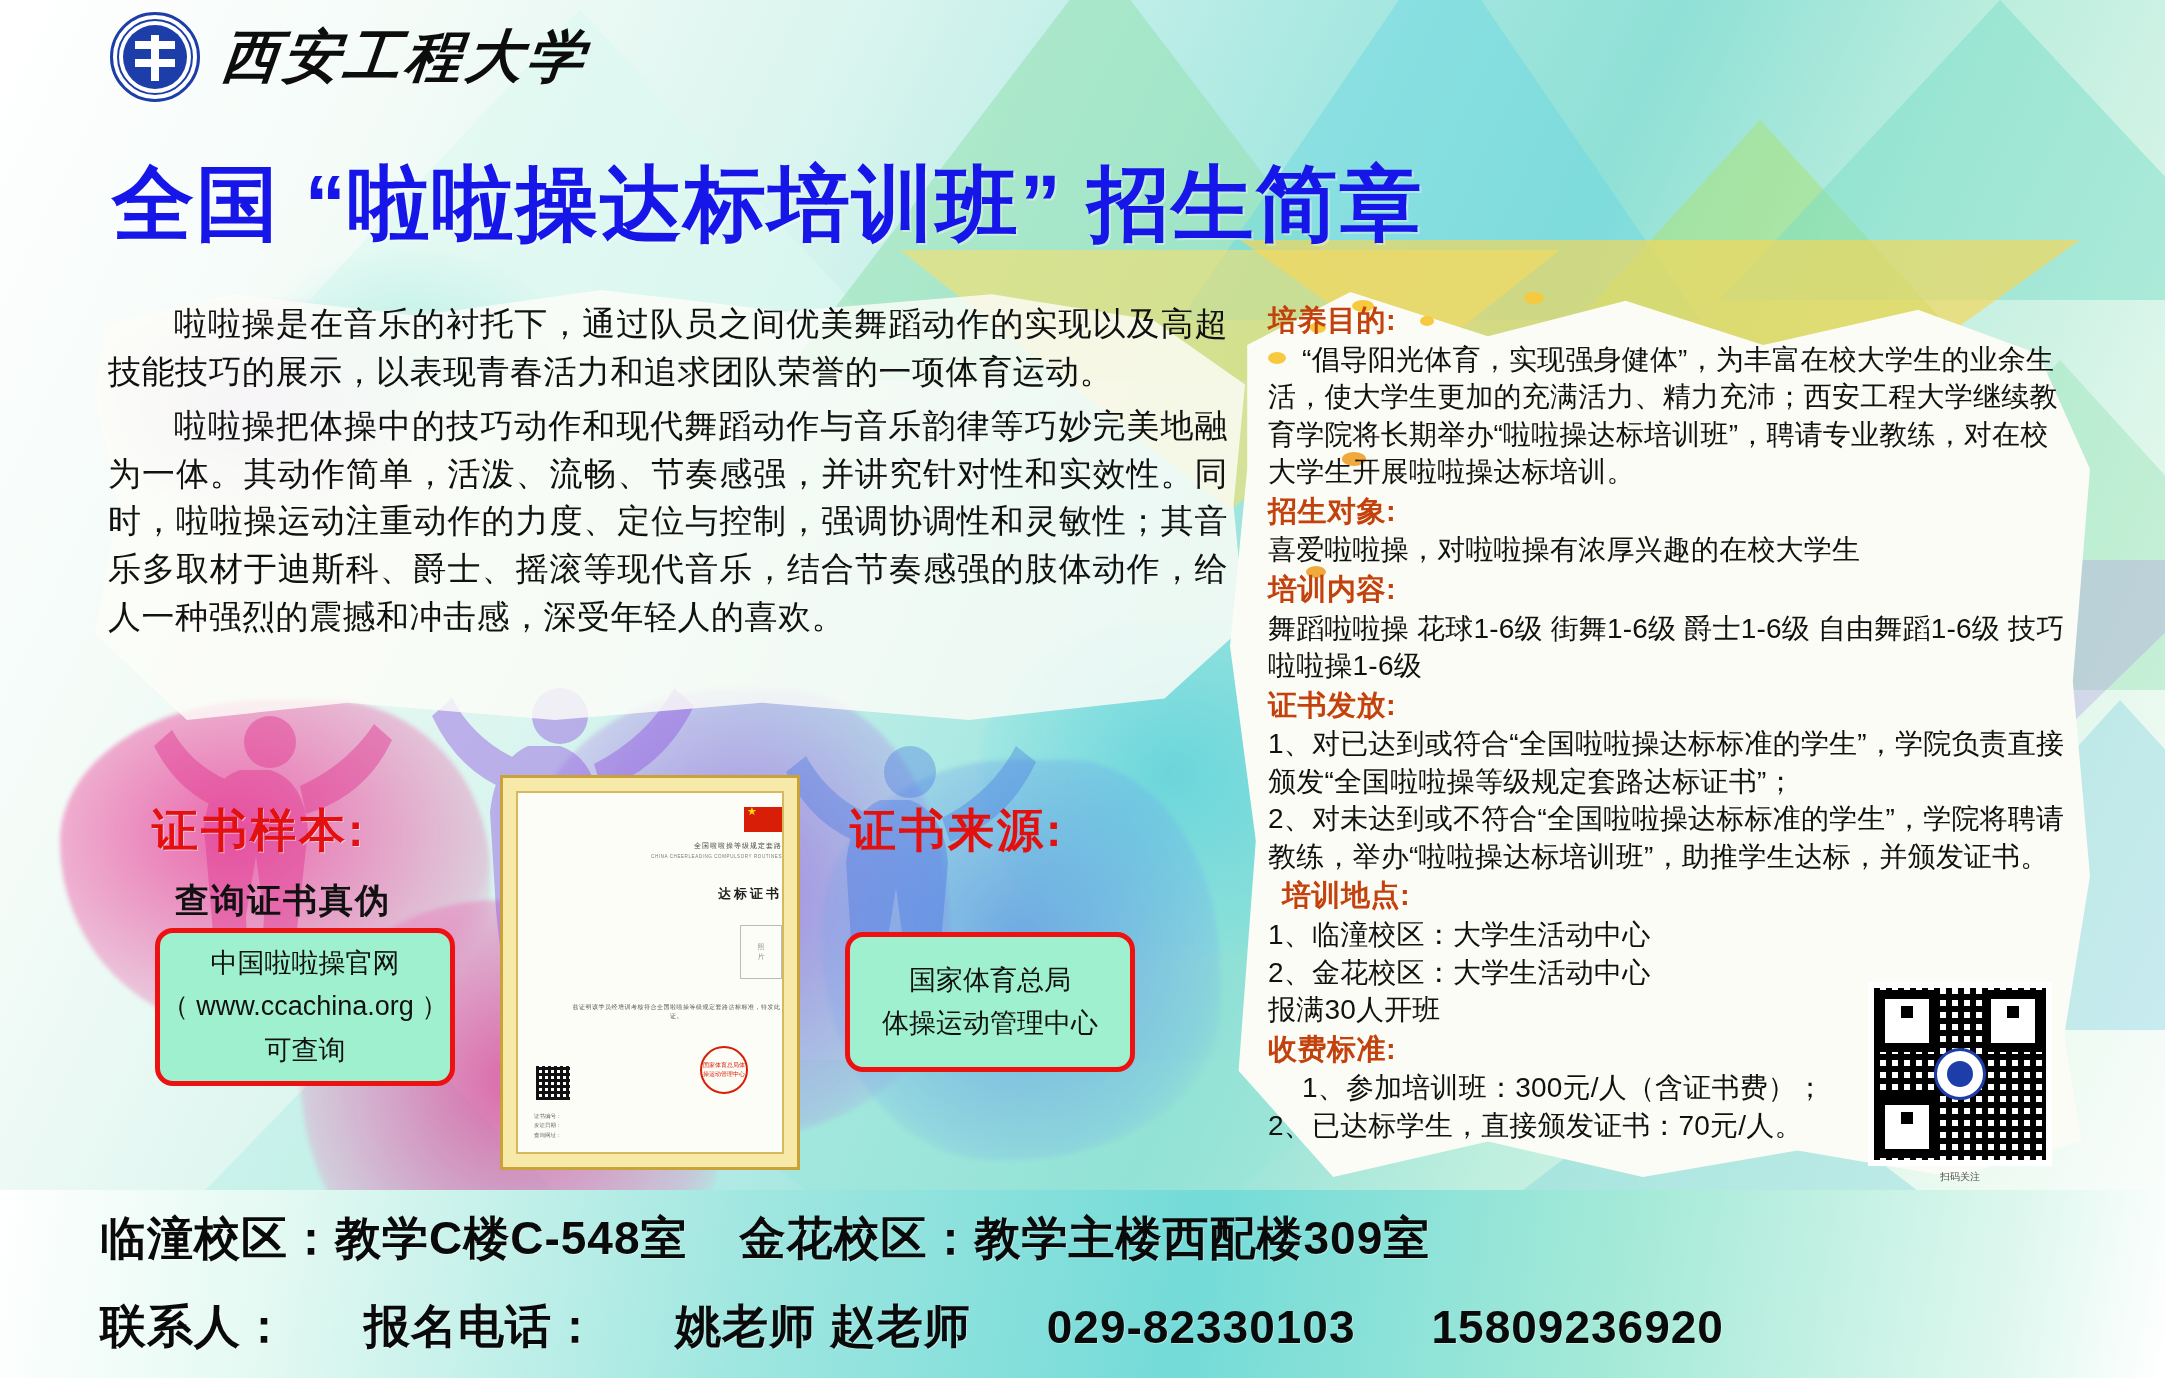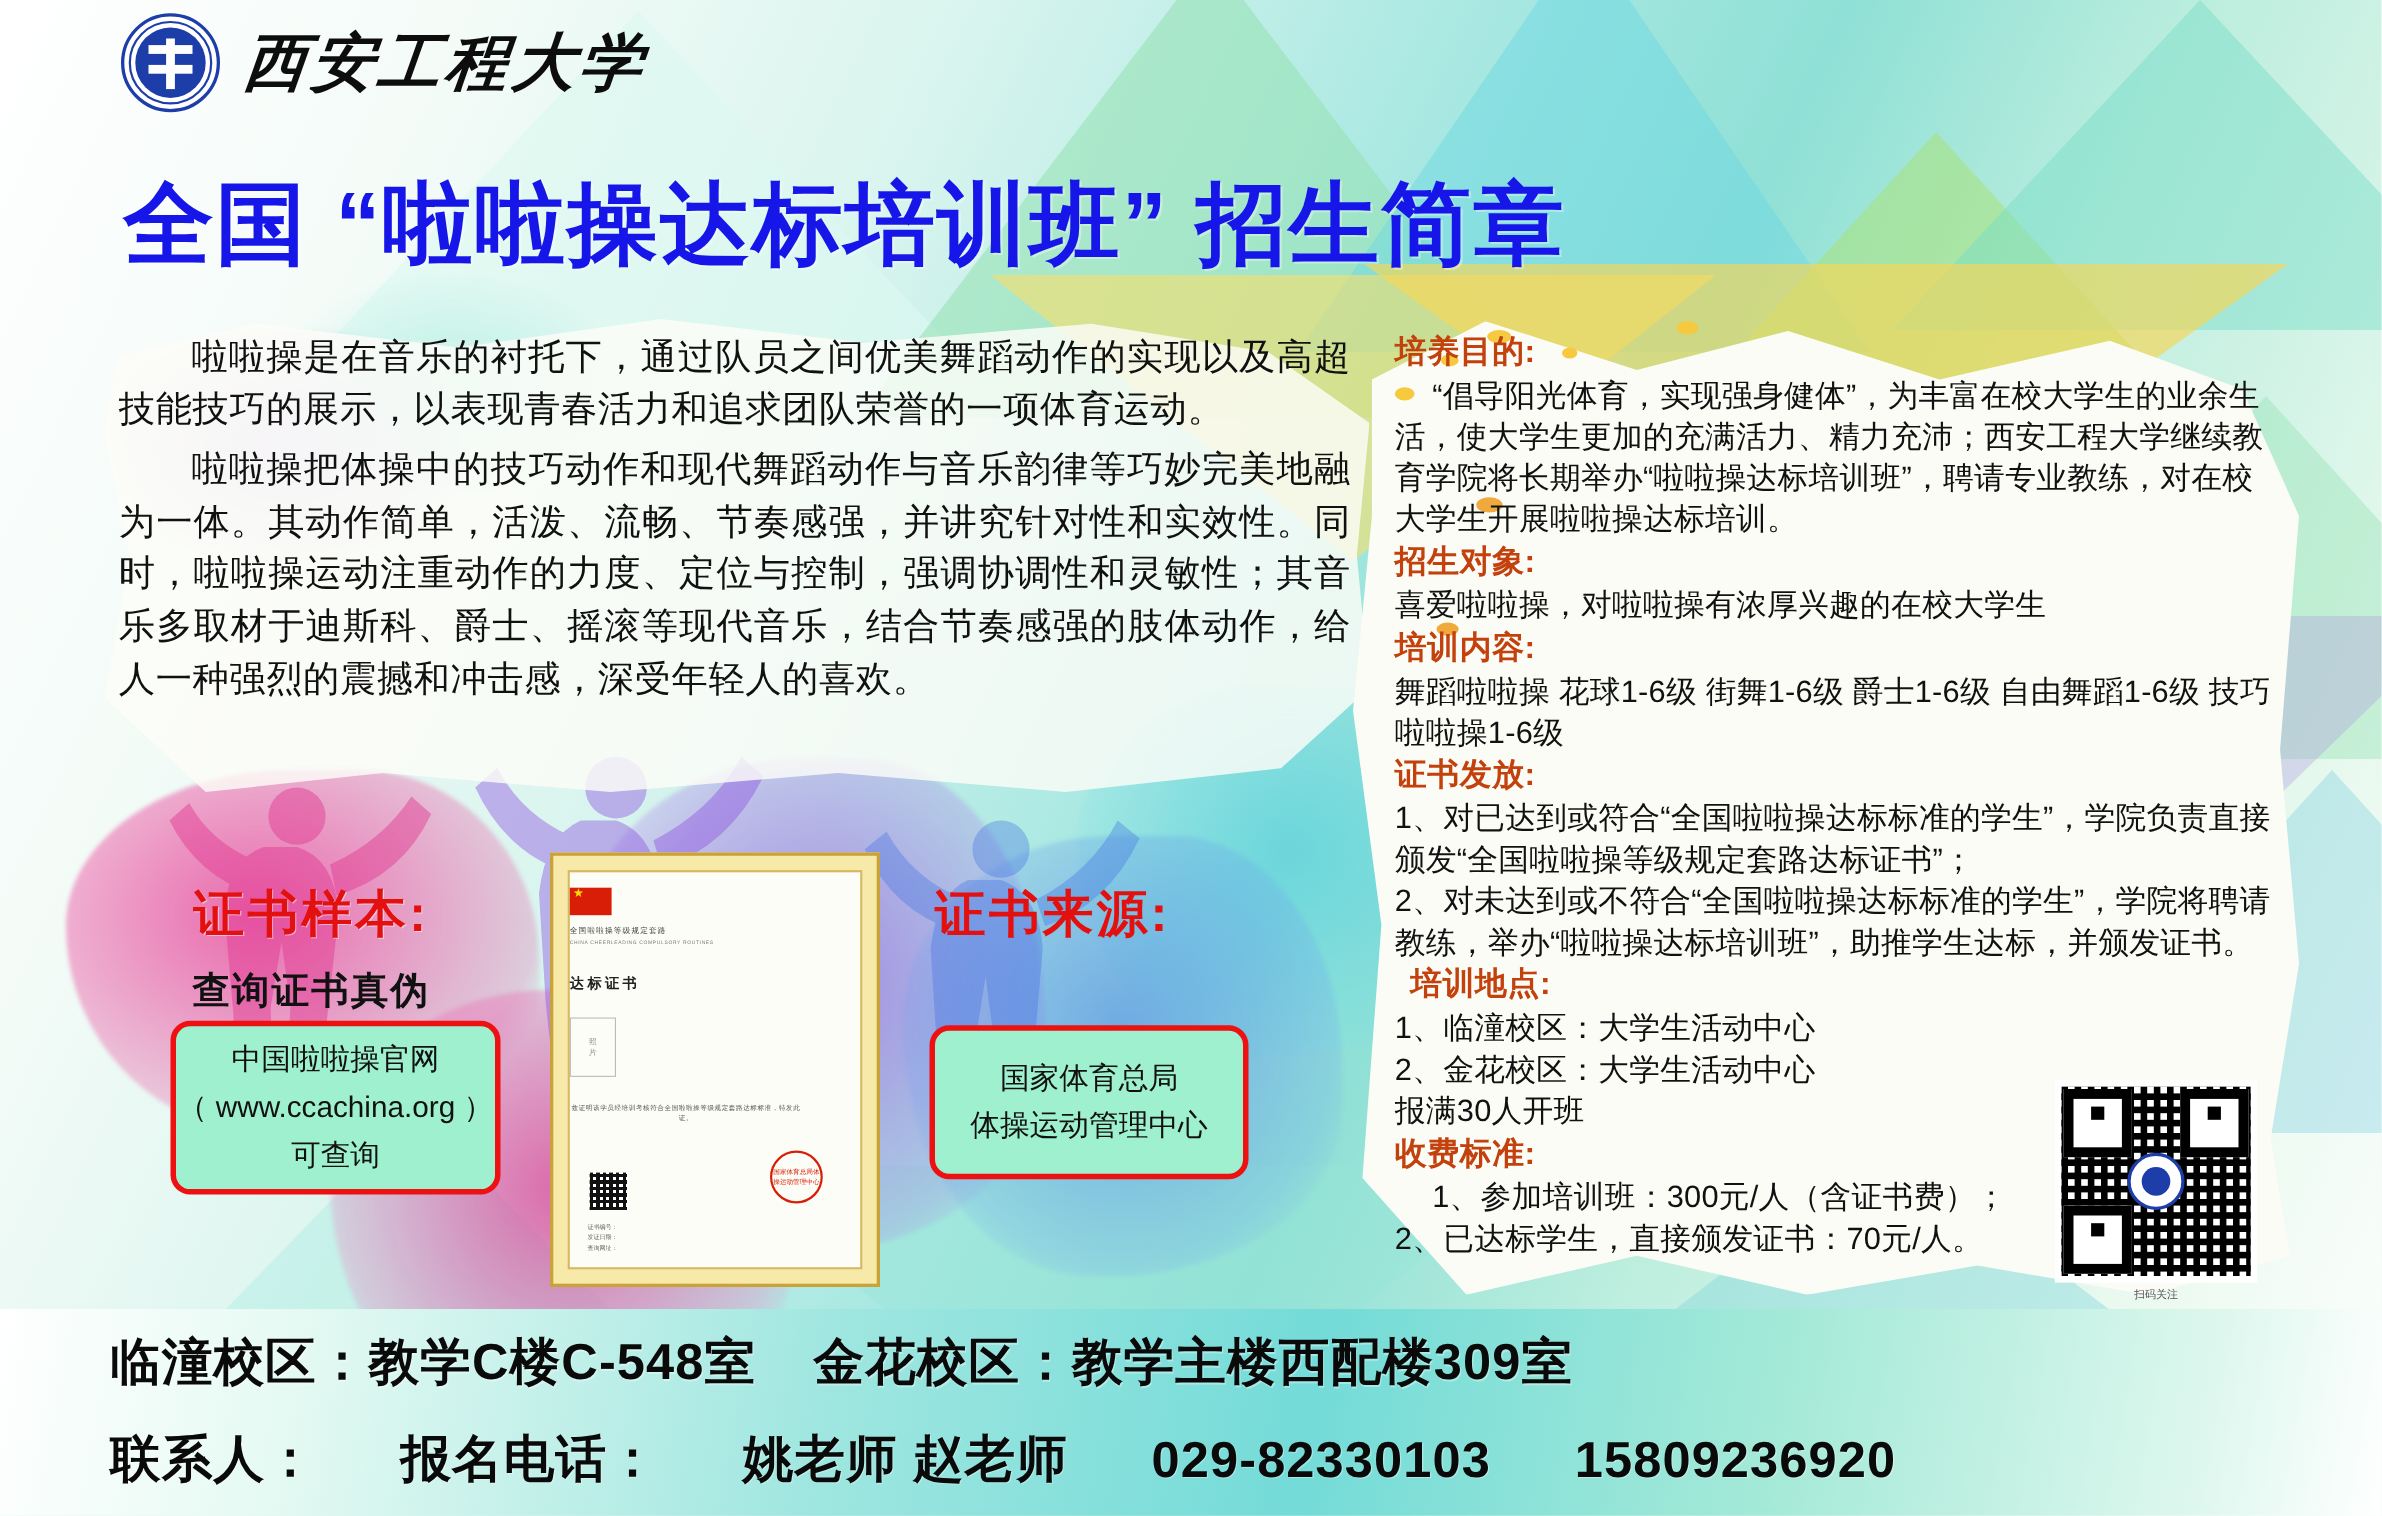--- a/index.html
+++ b/index.html
@@ -83,21 +83,21 @@
     margin:0 0 6px 0;font-size:33px;line-height:1.45;color:#111;text-align:justify;
     text-indent:66px;letter-spacing:.5px;
   }
   
   .right-col{position:absolute;left:1268px;top:300px;width:800px;}
   .sec-head{color:#c2410c;font-weight:bold;font-size:29px;line-height:1.3;margin:2px 0 1px 0;letter-spacing:.5px;}
   .sec-body{color:#111;font-size:28px;line-height:1.34;margin:0 0 2px 0;letter-spacing:.2px;}
   .sec-body.ind{text-indent:34px;}
   
   .cert-sample-title{
-    position:absolute;left:176px;top:800px;font-size:46px;font-weight:bold;color:#e31010;letter-spacing:3px;
+    position:absolute;left:152px;top:800px;font-size:46px;font-weight:bold;color:#e31010;letter-spacing:3px;
     text-shadow:1px 1px 0 rgba(255,255,255,.5);
   }
   .cert-sub{
     position:absolute;left:175px;top:878px;font-size:34px;font-weight:bold;color:#111;letter-spacing:2px;
   }
   .greenbox{
     position:absolute;background:#9ef0cf;border:5px solid #ee1111;border-radius:18px;
     display:flex;flex-direction:column;align-items:center;justify-content:center;gap:8px;
     box-sizing:border-box;
   }
@@ -107,21 +107,21 @@
   .cert-source-title{
     position:absolute;left:850px;top:800px;font-size:46px;font-weight:bold;color:#e31010;letter-spacing:3px;
   }
   
   .cert-img{
     position:absolute;left:500px;top:775px;width:300px;height:395px;
     background:#f7e9a8;border:3px solid #caa23a;box-sizing:border-box;padding:13px;
   }
   .cert-inner{
     width:100%;height:100%;background:#fdfdf8;border:2px solid #d8b85f;box-sizing:border-box;
-    display:flex;flex-direction:column;align-items:flex-start;padding-top:14px;position:relative;
+    display:flex;flex-direction:column;align-items:flex-end;padding-top:14px;position:relative;
   }
   .cert-flag{width:38px;height:25px;background:#d81e06;position:relative;}
   .cert-flag::after{content:"★";position:absolute;left:3px;top:-2px;color:#ffde00;font-size:11px;}
   .cert-l1{font-size:7px;color:#444;margin-top:9px;letter-spacing:1px;}
   .cert-l2{font-size:4.5px;color:#777;margin-top:3px;letter-spacing:.6px;}
   .cert-l3{font-size:13px;color:#222;margin-top:26px;letter-spacing:3px;font-weight:bold;}
   .cert-box-photo{width:40px;height:52px;border:1px solid #bbb;margin-top:22px;font-size:7px;color:#888;
     display:flex;align-items:center;justify-content:center;}
   .cert-l4{font-size:6px;color:#555;margin-top:24px;letter-spacing:.5px;text-align:center;width:80%;}
   .cert-seal{position:absolute;right:34px;bottom:58px;width:44px;height:44px;border-radius:50%;

